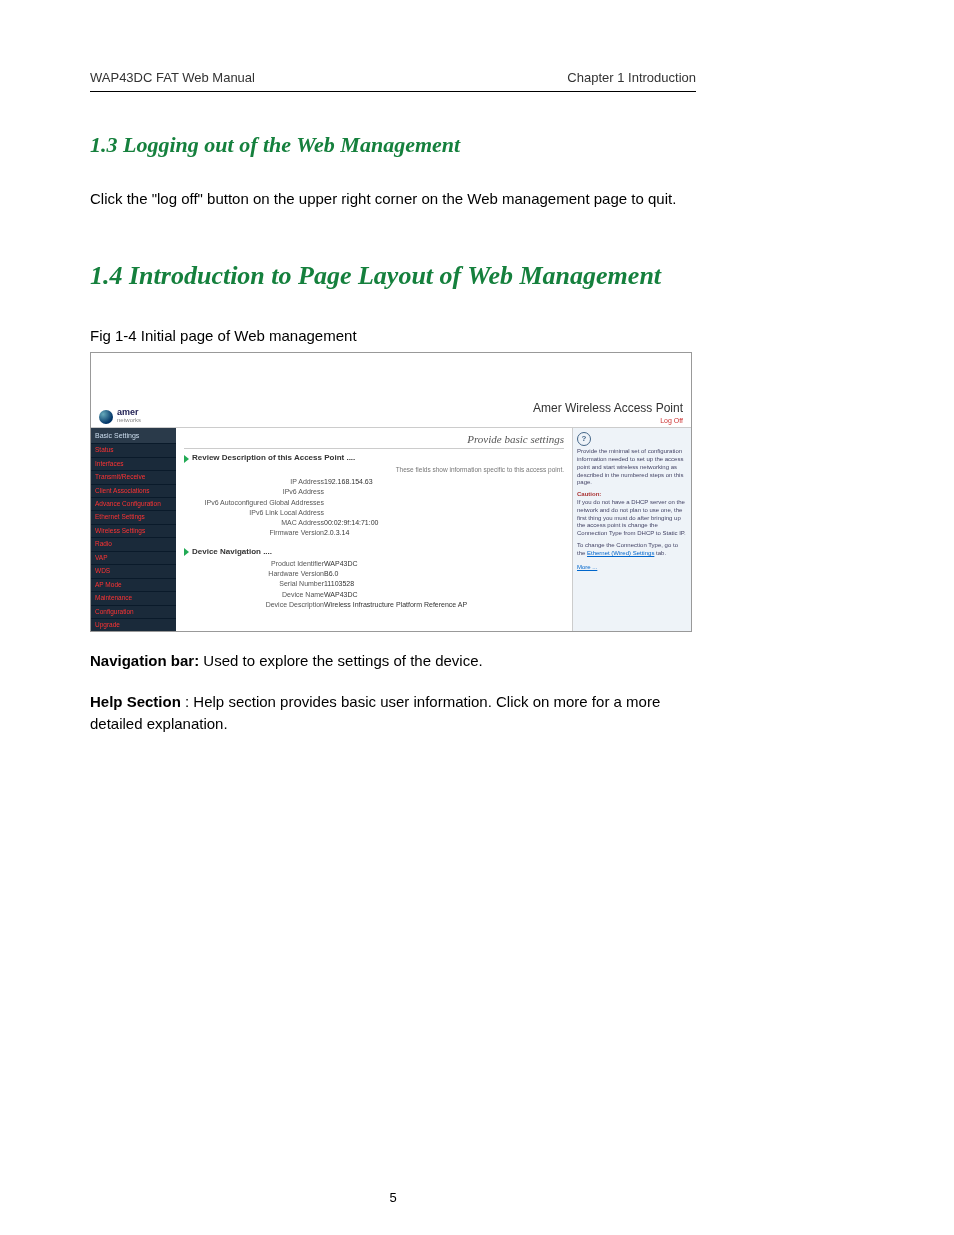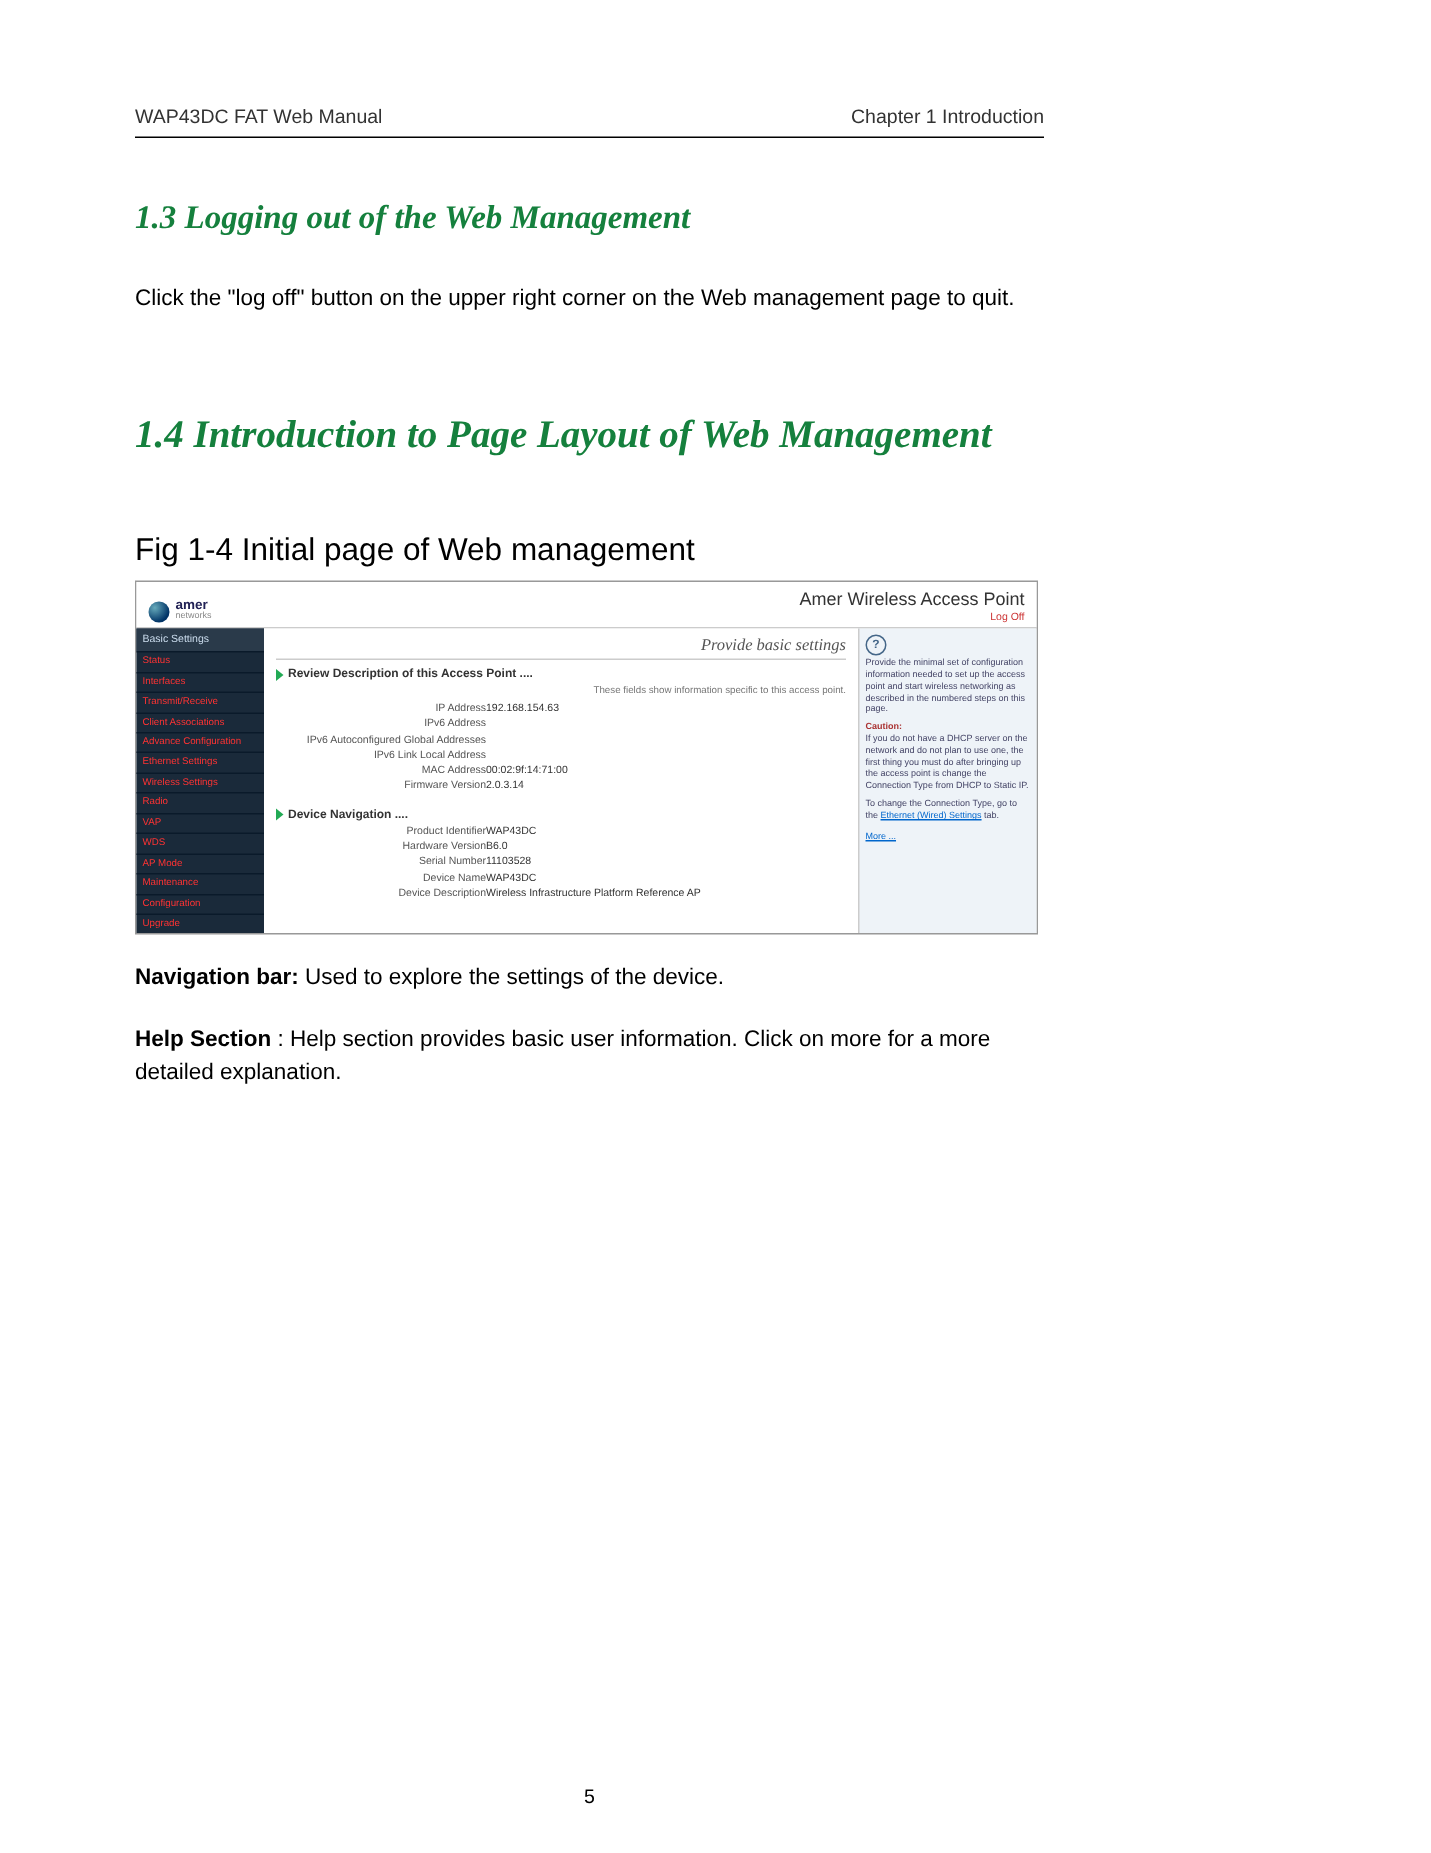--- a/index.html
+++ b/index.html
@@ -28,31 +28,31 @@
     font-family: Georgia, 'Times New Roman', serif;
     font-style: italic;
     font-weight: bold;
     font-size: 22px;
     margin-top: 40px;
     margin-bottom: 30px;
     color: #15803d;
   }
   .section-heading.big {
     font-size: 26px;
-    margin-top: 64px;
+    margin-top: 50px;
   }
   .body-text {
     font-size: 15px;
     line-height: 1.5;
     margin: 18px 0;
   }
   .body-text b { font-weight: bold; }
   .caption {
-    font-size: 21px;
-    margin-top: 50px;
+    font-size: 15px;
+    margin-top: 36px;
     margin-bottom: 8px;
   }
   
   .shot {
     width: 600px;
     border: 1px solid #999;
     font-size: 8px;
     line-height: 1.3;
     color: #333;
     background: #f7f7f7;
@@ -66,21 +66,21 @@
     padding: 4px 8px 2px 8px;
     background: #fff;
   }
   .brand { display:flex; align-items:center; gap:4px;}
   .brand-logo {
     width: 14px; height: 14px; border-radius: 50%;
     background: radial-gradient(circle at 30% 30%, #6ab 0%, #036 70%);
   }
   .brand-text { font-size: 9px; font-weight: bold; color:#225; line-height:1;}
   .brand-sub { font-size:6px; color:#888;}
-  .prod-title { font-size: 12px; color:#333; }
+  .prod-title { font-size: 12px; color:#333;margin-top:44px; }
   .logoff { font-size:7px; color:#c33; text-align:right;}
   .shot-body { display:flex; border-top:1px solid #ccc;}
   .nav {
     width: 85px;
     background: #1a2a3a;
     color: #fff;
     font-size: 7px;
   }
   .nav-head {
     background: #2a3a4a;

